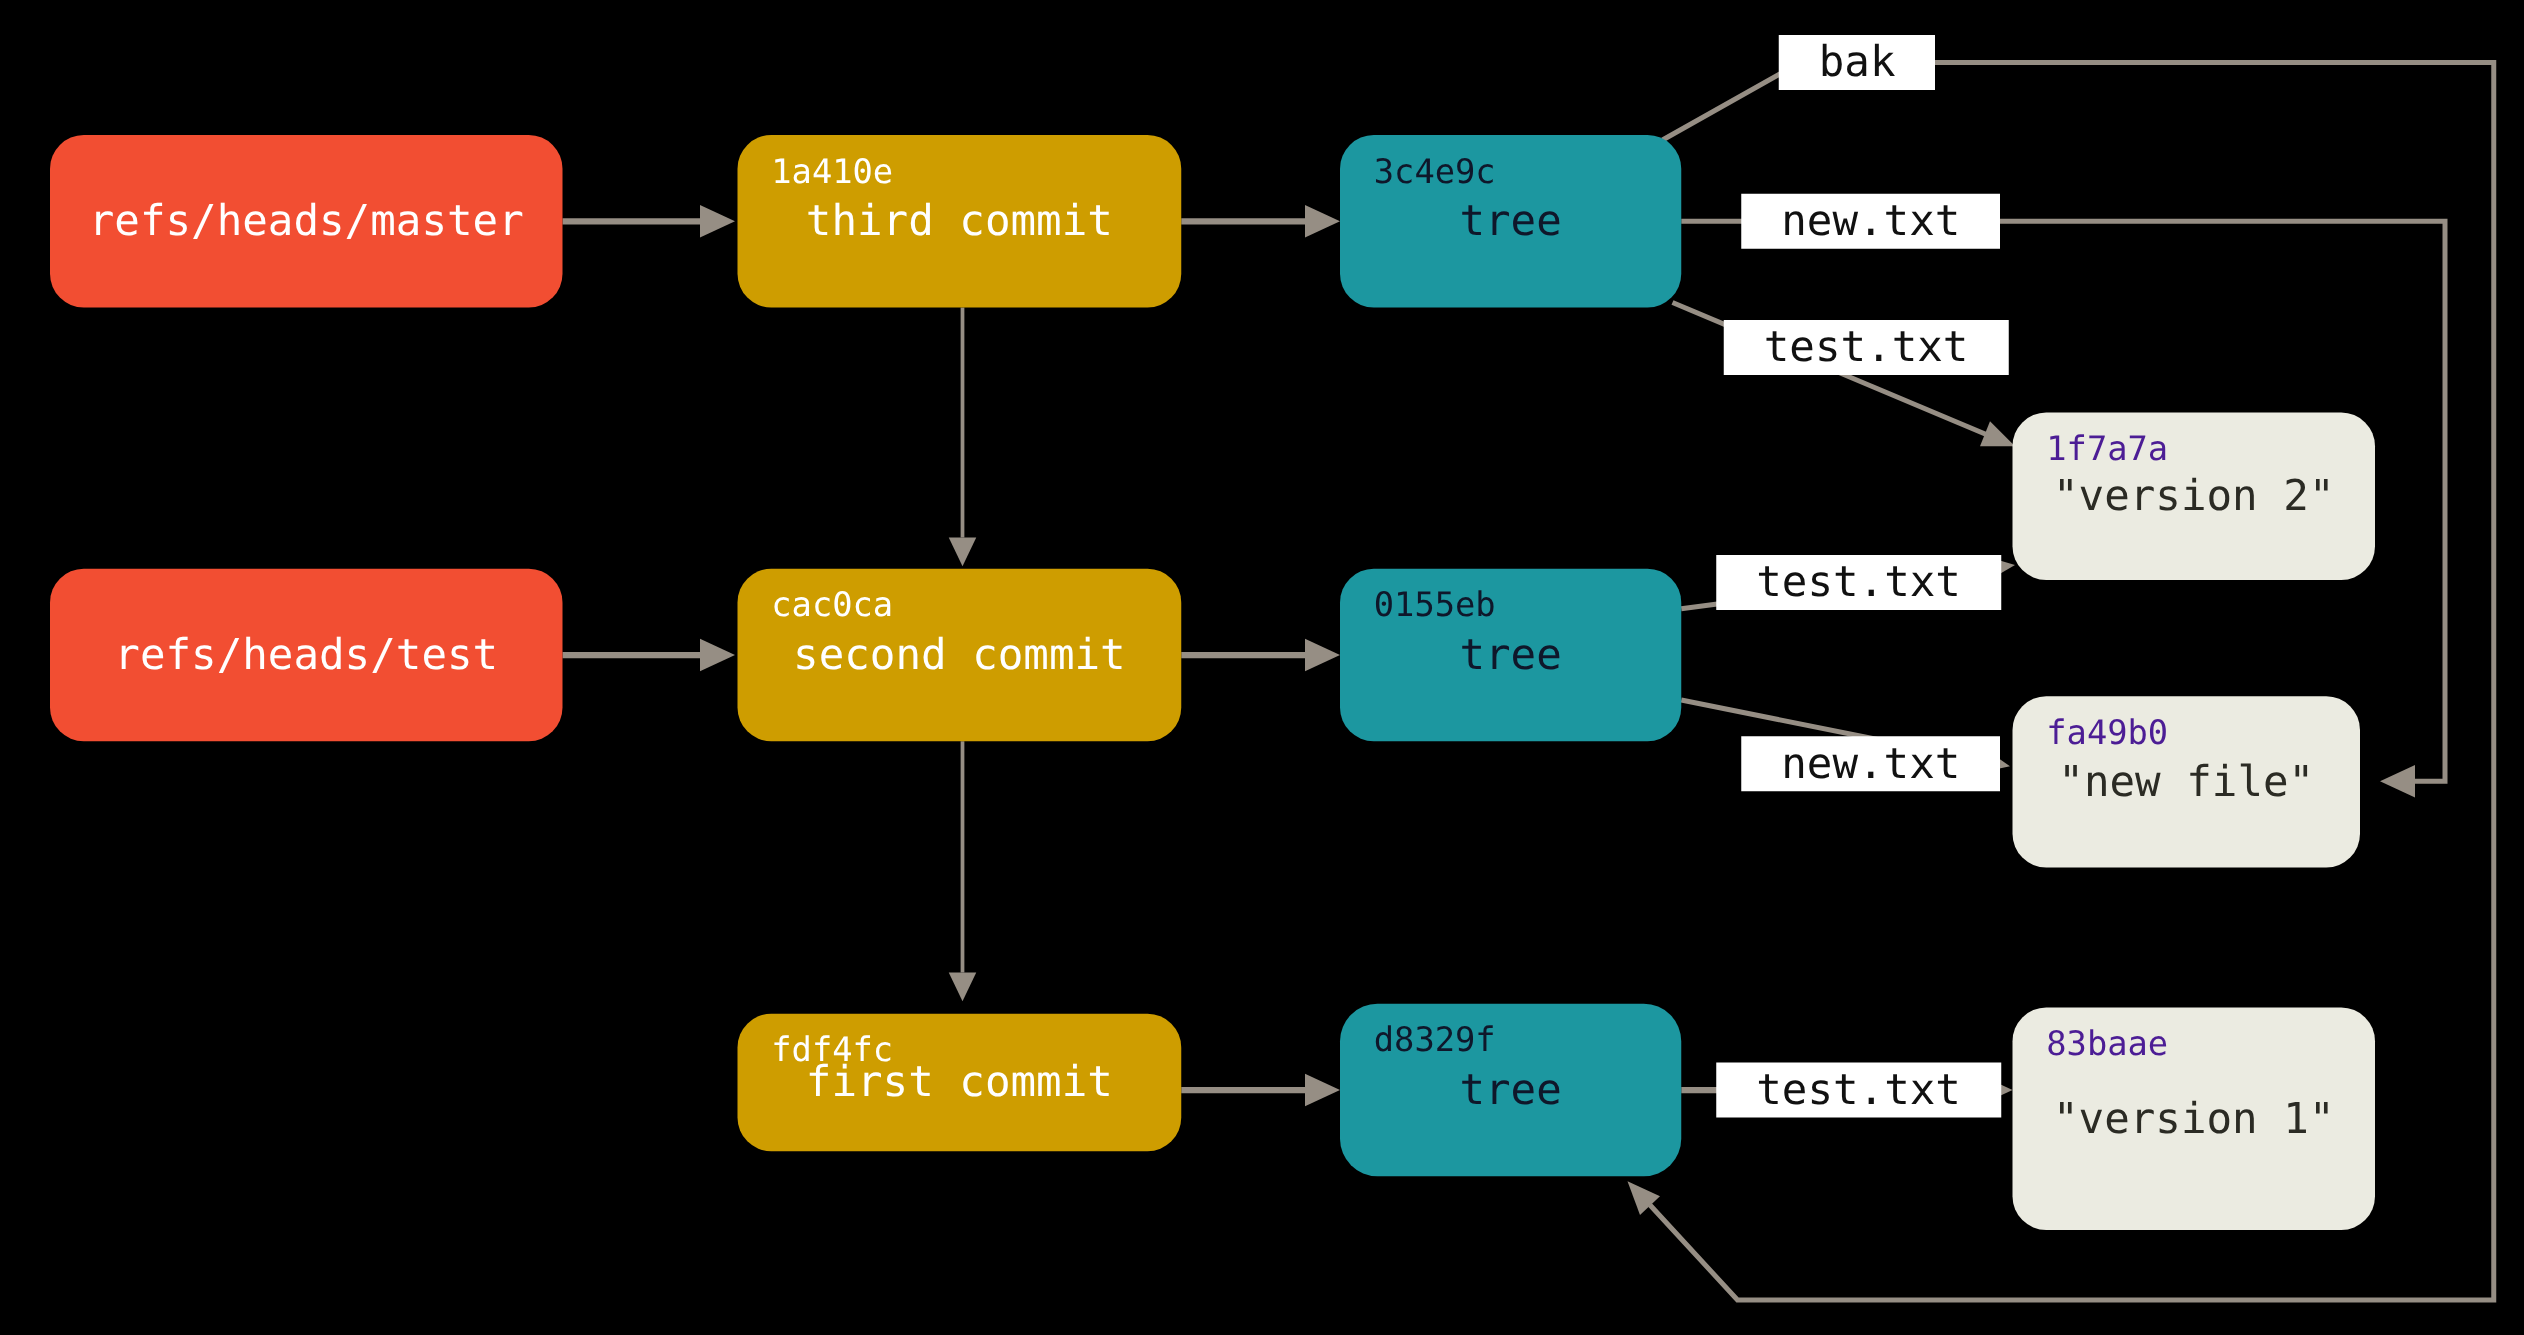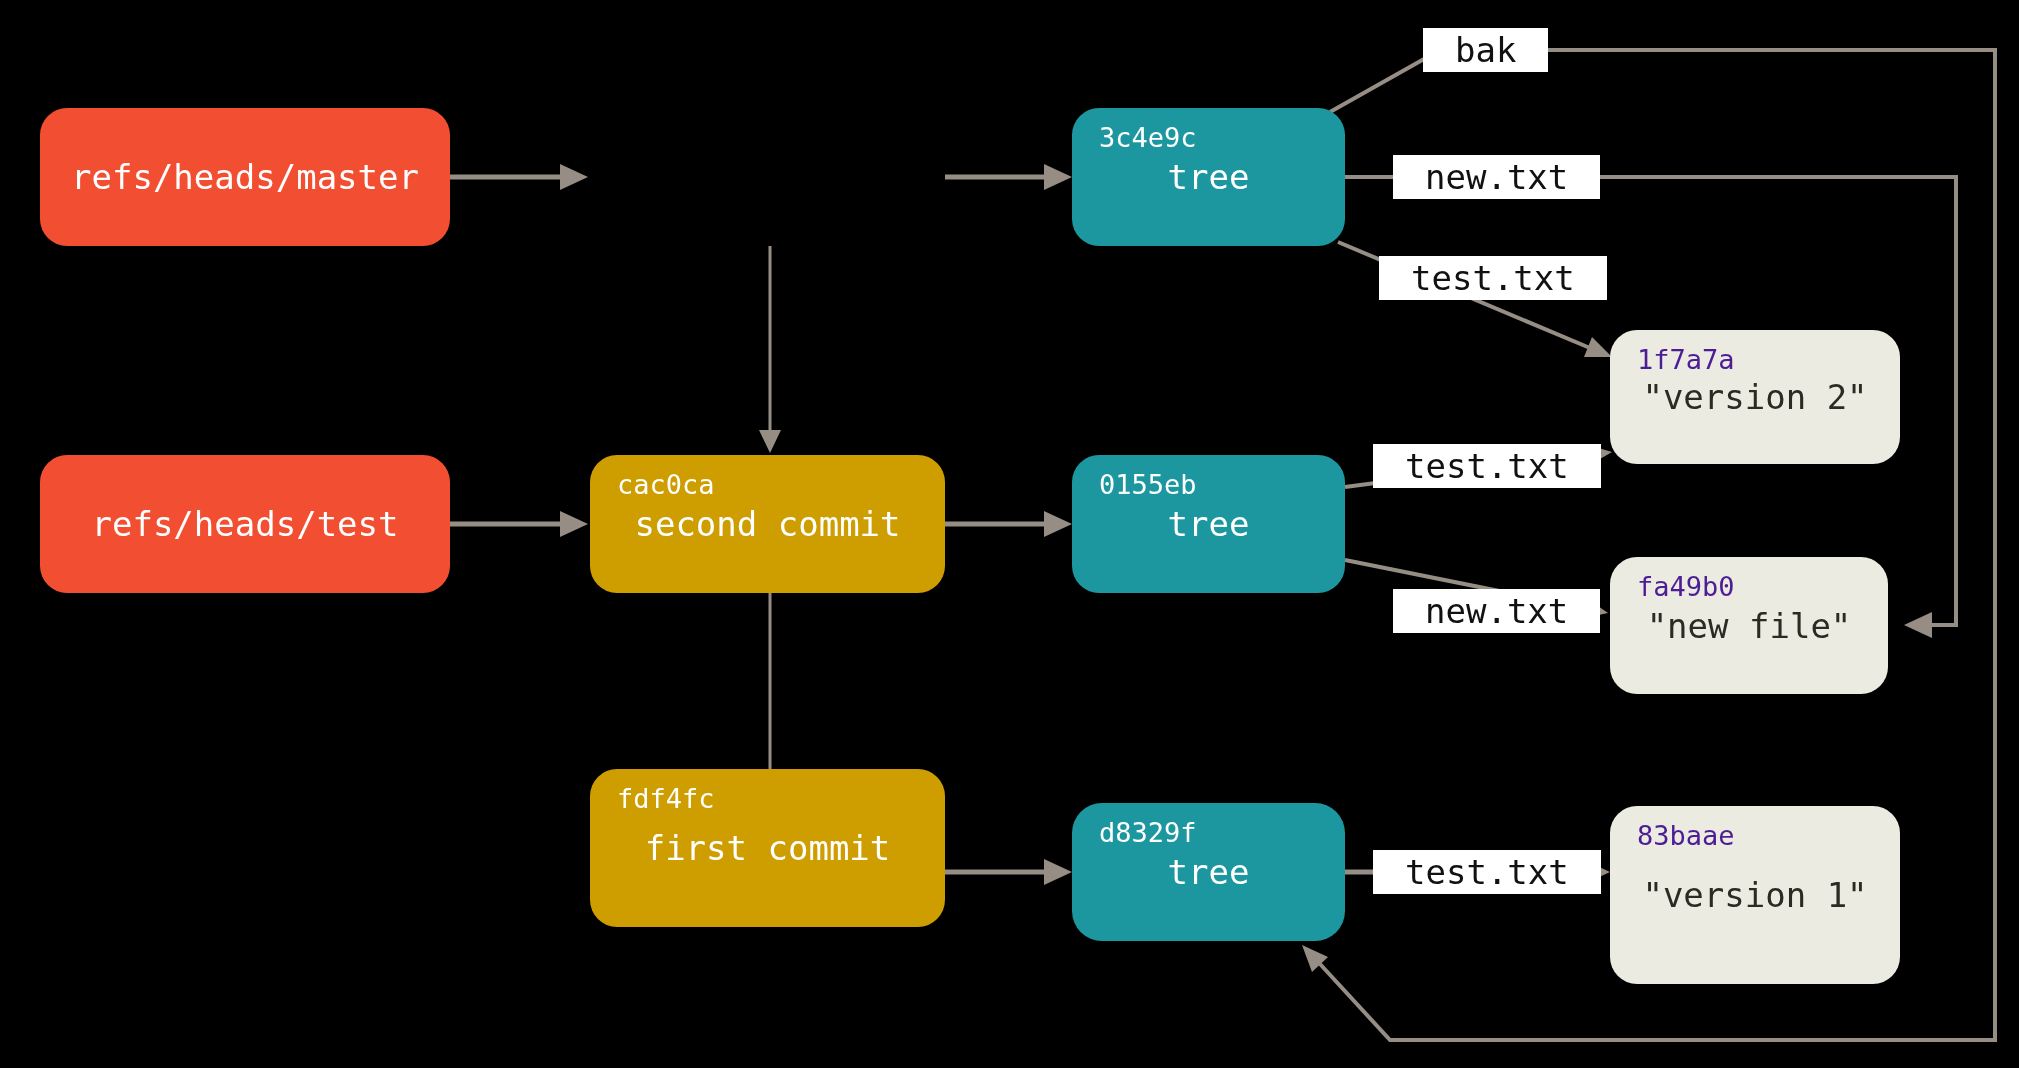--- a/index.html
+++ b/index.html
@@ -28,21 +28,21 @@
     left:0;right:0;
     top:50%;
     transform:translateY(-50%);
     text-align:center;
     font-size:34px;
     white-space:pre;
   }
   .ref{background:#F24E32;color:#FFFFFF;}
   .ref .main{font-size:34px;}
   .commit{background:#CE9D00;color:#FFFFFF;}
-  .tree{background:#1C97A0;color:#ffffff;}
+  .tree{background:#1C97A0;color:#0f172a;}
   .blob{background:#EBEBE1;}
   .blob .hash{color:#4c1d95;}
   .blob .main{color:#2B2B24;}
   .filelabel{
     position:absolute;
     height:44px;
     line-height:44px;
     padding:0 32px;
     background:#FFFFFF;
     color:#111111;
@@ -124,25 +124,29 @@
     </g>
   </svg>
 
   <div class="node ref" style="left:40px;top:108px;width:410px;height:138px;">
     <div class="main">refs/heads/master</div>
   </div>
   <div class="node ref" style="left:40px;top:455px;width:410px;height:138px;">
     <div class="main">refs/heads/test</div>
   </div>
 
+  <div class="node commit" style="left:590px;top:108px;width:355px;height:138px;">
+    <div class="hash">1a410e</div>
+    <div class="main">third commit</div>
+  </div>
   <div class="node commit" style="left:590px;top:455px;width:355px;height:138px;">
     <div class="hash">cac0ca</div>
     <div class="main">second commit</div>
   </div>
-  <div class="node commit" style="left:590px;top:769px;width:355px;height:158px;">
+  <div class="node commit" style="left:590px;top:811px;width:355px;height:110px;">
     <div class="hash">fdf4fc</div>
     <div class="main">first commit</div>
   </div>
 
   <div class="node tree" style="left:1072px;top:108px;width:273px;height:138px;">
     <div class="hash">3c4e9c</div>
     <div class="main">tree</div>
   </div>
   <div class="node tree" style="left:1072px;top:455px;width:273px;height:138px;">
     <div class="hash">0155eb</div>

